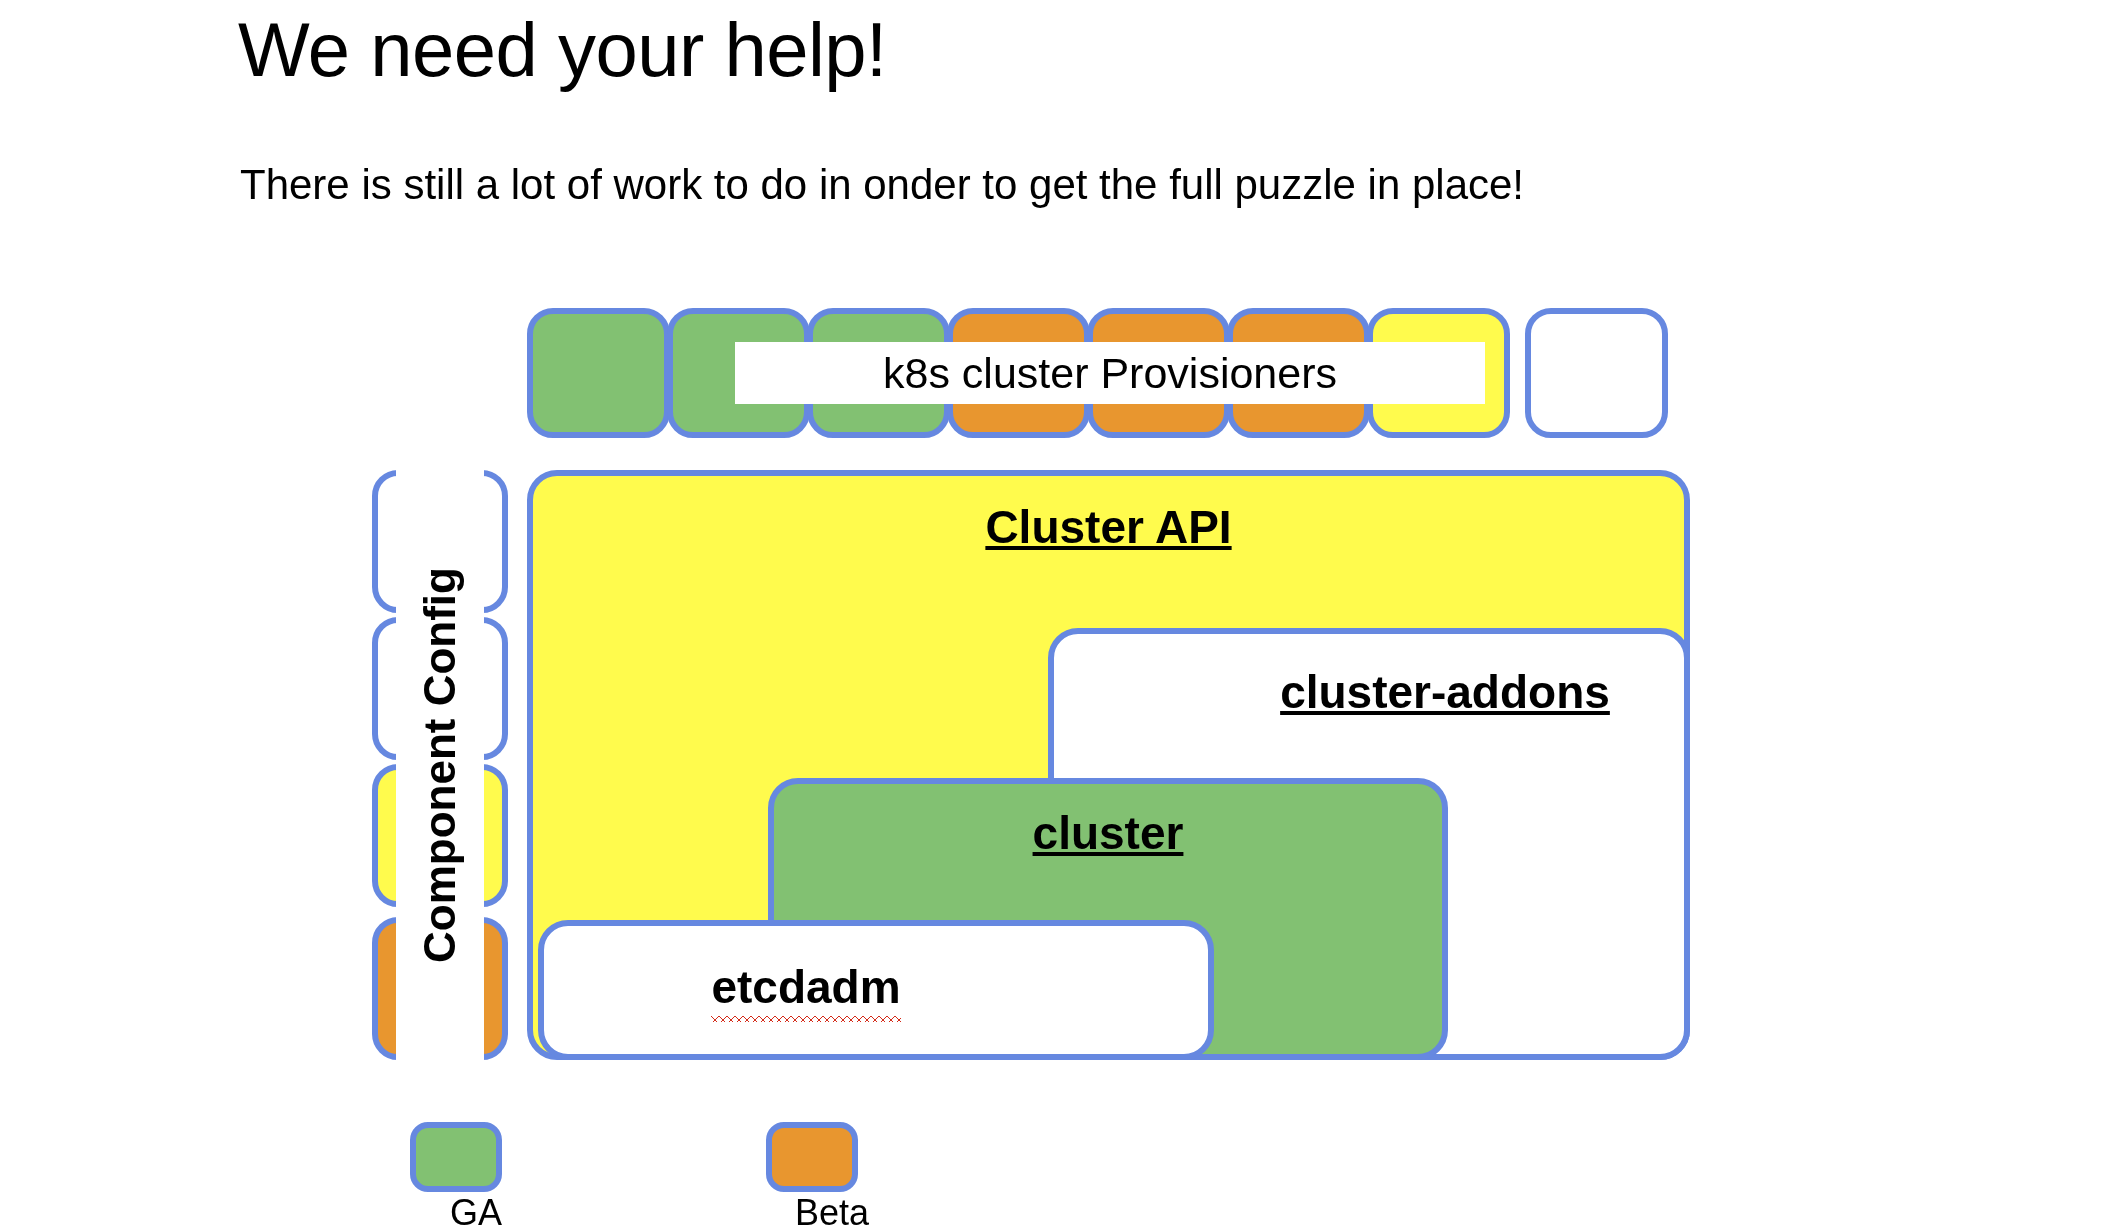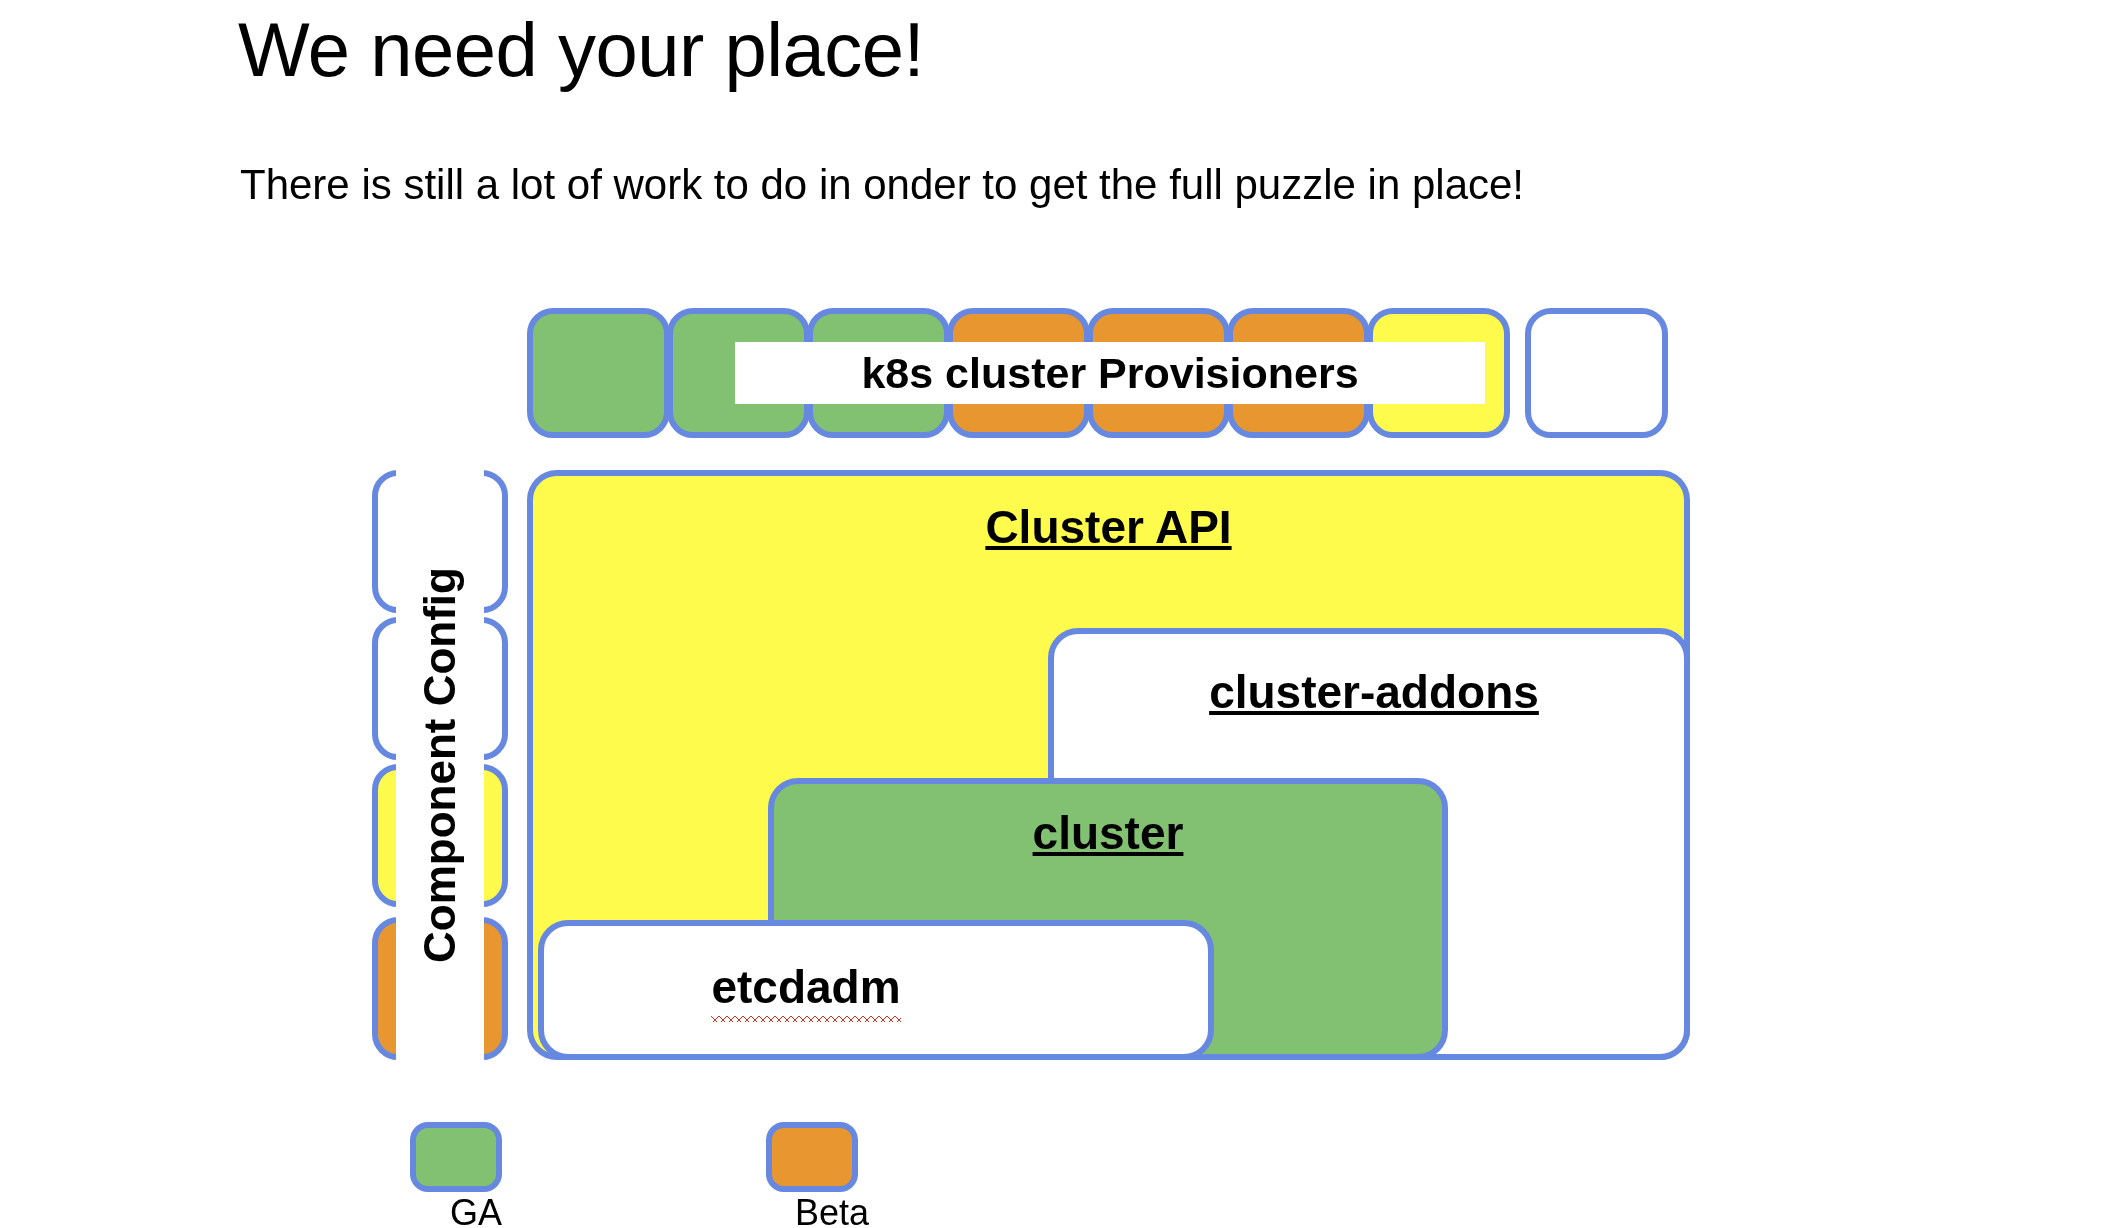--- a/index.html
+++ b/index.html
@@ -72,21 +72,21 @@
     position: absolute;
     left: 735px;
     top: 342px;
     width: 750px;
     height: 62px;
     background: #ffffff;
     display: flex;
     align-items: center;
     justify-content: center;
     font-size: 43px;
-    font-weight: bold;
+    font-weight: normal;
     white-space: nowrap;
     z-index: 12;
   }
 
   
   .cc-box {
     left: 372px;
     width: 136px;
     height: 143px;
     border-radius: 26px;
@@ -149,21 +149,21 @@
     position: absolute;
     left: 0;
     right: 0;
     text-align: center;
     font-size: 46px;
     font-weight: bold;
     white-space: nowrap;
     text-decoration: underline;
   }
   #cluster-api-title   { top: 500px; left: 527px; width: 1163px; z-index: 10; }
-  #cluster-addons-title{ top: 665px; left: 1005px; width: 738px; z-index: 10; }
+  #cluster-addons-title{ top: 665px; left: 1076px; width: 738px; z-index: 10; }
   #kubeadm-title       { top: 806px; left: 768px; width: 680px; z-index: 10; }
   #etcdadm-title       { top: 960px; left: 538px; width: 536px; z-index: 10; }
 
   .spellcheck {
     position: relative;
     display: inline-block;
     padding-bottom: 4px;
   }
   .spellcheck::after {
     content: "";
@@ -213,21 +213,21 @@
     white-space: nowrap;
   }
   #legend-ga       { left: 410px; }
   #legend-beta     { left: 755px; }
   #legend-alpha    { left: 1040px; }
   #legend-prealpha { left: 1340px; }
 </style>
 </head>
 <body>
 
-<div id="slide-title">We need your place!</div>
+<div id="slide-title">We need your help!</div>
 
 <div id="slide-subtitle">There is still a lot of work to do in onder to get the full puzzle in place!</div>
 
 <div id="provisioner-row">
   <div class="pbox prov-box ga" style="left:527px;"></div>
   <div class="pbox prov-box ga" style="left:667px;"></div>
   <div class="pbox prov-box ga" style="left:807px;"></div>
   <div class="pbox prov-box beta" style="left:947px;"></div>
   <div class="pbox prov-box beta" style="left:1087px;"></div>
   <div class="pbox prov-box beta" style="left:1227px;"></div>

